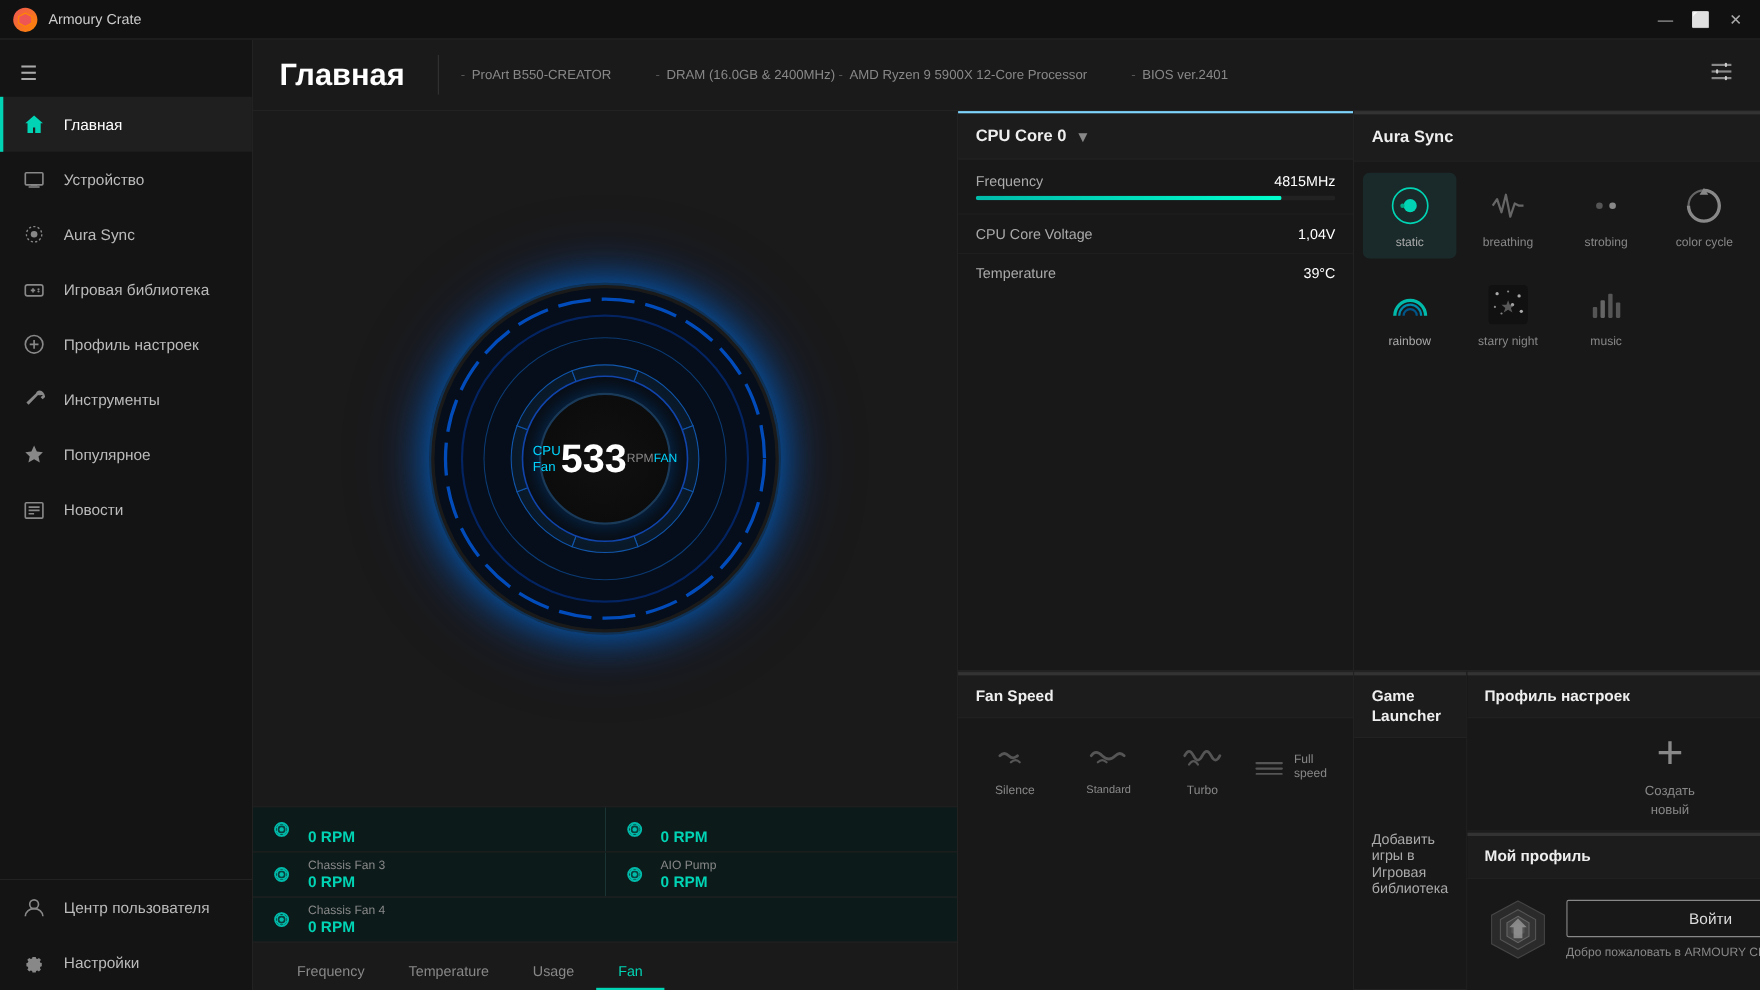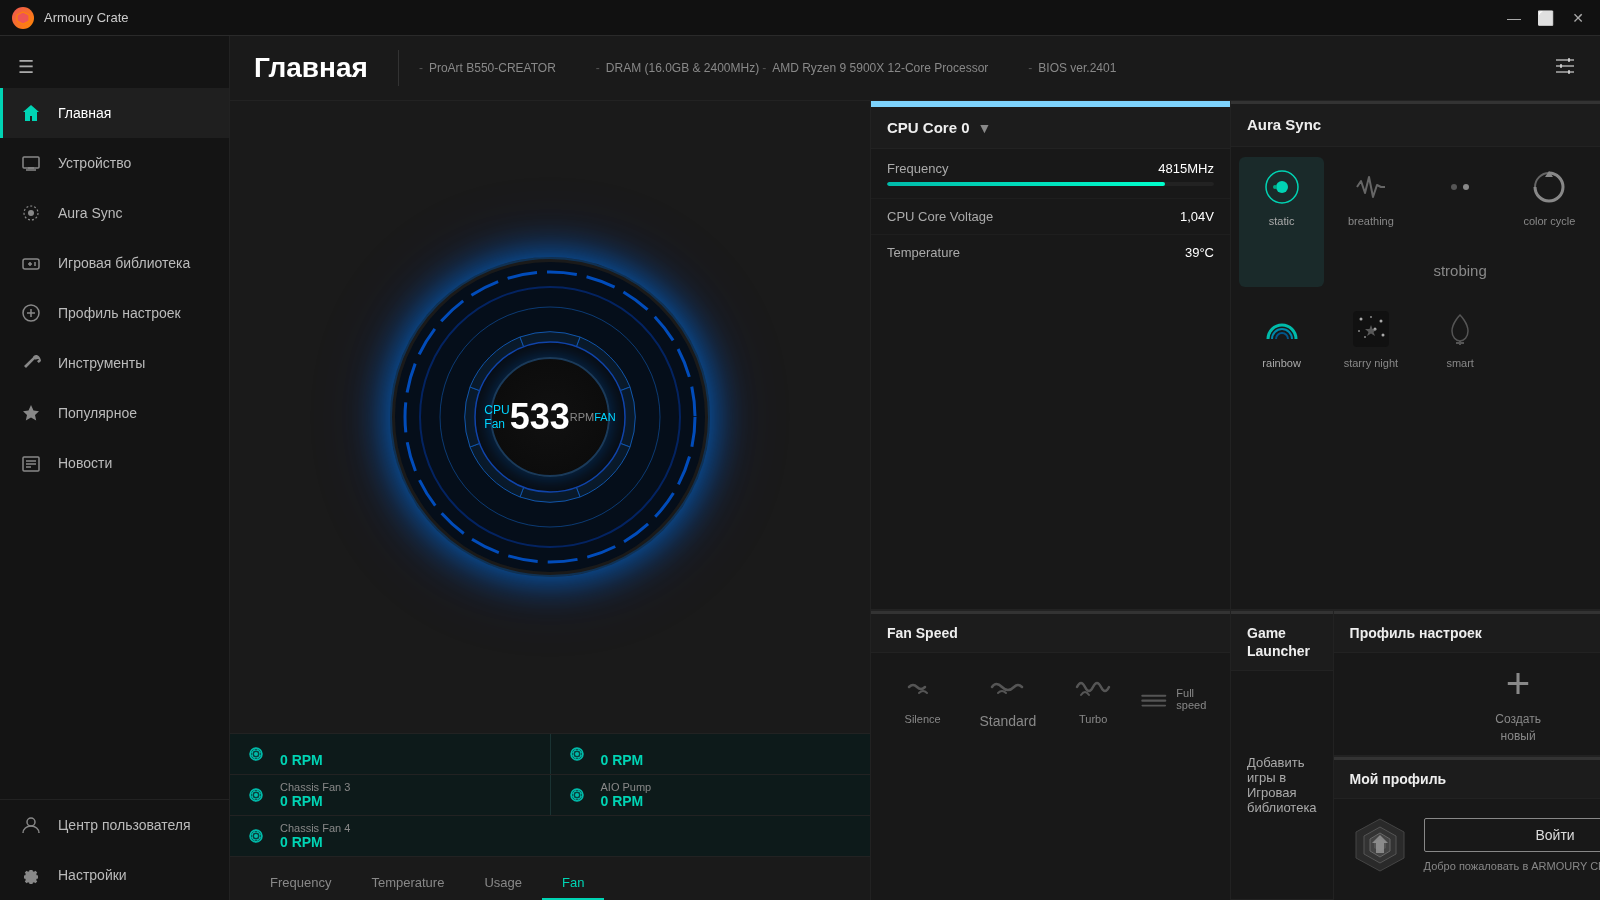--- a/index.html
+++ b/index.html
@@ -522,21 +522,21 @@
           <div class="bottom-tab active">Fan</div>
         </div>
 
       </div>
 
       <div style="display:flex; flex-direction:column; width:730px; flex-shrink:0;">
 
         <div style="display:flex; flex:1; min-height:0;">
 
           <div style="width:360px; background:#181818; border-left:1px solid #222; border-bottom:1px solid #222; flex-shrink:0; display:flex; flex-direction:column;">
-            <div style="display:flex; align-items:center; padding:12px 16px; background:#1c1c1c; border-bottom:1px solid #222; border-top:6px solid #7dd3fc;">
+            <div style="display:flex; align-items:center; padding:12px 16px; background:#1c1c1c; border-bottom:1px solid #222; border-top:2px solid #7dd3fc;">
               <span style="font-size:15px; font-weight:600; color:#eee;">CPU Core 0</span>
               <span style="color:#888; margin-left:8px; font-size:14px;">▼</span>
             </div>
 
             <div>
               <div style="display:flex; justify-content:space-between; padding:12px 16px 6px;">
                 <span style="font-size:13px;color:#aaa;">Frequency</span>
                 <span style="font-size:13px;color:#fff;">4815MHz</span>
               </div>
               <div style="margin: 0 16px 12px; height:4px; background:#222; border-radius:2px; overflow:hidden;">
@@ -582,21 +582,21 @@
                 <span style="font-size:11px;color:#888;">breathing</span>
               </div>
 
               <div class="aura-item">
                 <div style="width:44px;height:44px;display:flex;align-items:center;justify-content:center;">
                   <svg width="36" height="36" viewBox="0 0 36 36">
                     <circle cx="12" cy="18" r="3" fill="#555"></circle>
                     <circle cx="24" cy="18" r="3" fill="#888"></circle>
                   </svg>
                 </div>
-                <span style="font-size:15px;color:#888;margin-top:47px;">strobing</span>
+                <span style="font-size:11px;color:#888;">strobing</span>
               </div>
 
               <div class="aura-item">
                 <div style="width:44px;height:44px;display:flex;align-items:center;justify-content:center;">
                   <svg width="36" height="36" viewBox="0 0 36 36">
                     <circle cx="18" cy="18" r="14" fill="none" stroke="#666" stroke-width="2"></circle>
                     <path d="M18,4 A14,14 0 1,1 4,18" fill="none" stroke="#888" stroke-width="3"></path>
                     <polygon points="18,2 22,8 14,8" fill="#888"></polygon>
                   </svg>
                 </div>
@@ -627,31 +627,32 @@
                     <circle cx="6" cy="20" r="1" fill="#888"></circle>
                     <circle cx="22" cy="18" r="1.5" fill="#aaa"></circle>
                     <circle cx="12" cy="26" r="1" fill="#888"></circle>
                     <circle cx="30" cy="24" r="1.5" fill="#aaa"></circle>
                     <polygon points="18,14 19.5,18 24,18 20.5,21 22,25 18,22.5 14,25 15.5,21 12,18 16.5,18" fill="#888" opacity="0.6"></polygon>
                   </svg>
                 </div>
                 <span style="font-size:11px;color:#888;">starry night</span>
               </div>
 
-
               <div class="aura-item">
                 <div style="width:44px;height:44px;display:flex;align-items:center;justify-content:center;">
                   <svg width="36" height="36" viewBox="0 0 36 36">
-                    <path d="M18,4 C18,4 26,12 26,20 C26,26 22,30 18,30 C14,30 10,26 10,20 C10,12 18,4 18,4 Z" fill="none" stroke="#555" stroke-width="1.5"></path>
-                    <line x1="18" y1="30" x2="18" y2="34" stroke="#555" stroke-width="2"></line>
-                    <line x1="14" y1="32" x2="22" y2="32" stroke="#555" stroke-width="2"></line>
+                    <rect x="6" y="20" width="4" height="10" fill="#555" rx="1"></rect>
+                    <rect x="13" y="14" width="4" height="16" fill="#666" rx="1"></rect>
+                    <rect x="20" y="8" width="4" height="22" fill="#555" rx="1"></rect>
+                    <rect x="27" y="16" width="4" height="14" fill="#555" rx="1"></rect>
                   </svg>
                 </div>
-                <span style="font-size:11px;color:#888;">smart</span>
-              </div>
+                <span style="font-size:11px;color:#888;">music</span>
+              </div>
+
             </div>
 
           </div>
         </div>
 
         <div style="display:flex; height:290px; flex-shrink:0;">
 
           <div style="width:360px; background:#181818; border-left:1px solid #222; border-top:1px solid #222; flex-shrink:0; display:flex; flex-direction:column;">
             <div style="padding:10px 16px; background:#1c1c1c; border-bottom:1px solid #222; border-top:3px solid #333;">
               <span style="font-size:14px; font-weight:600; color:#eee;">Fan Speed</span>
@@ -664,21 +665,21 @@
                   <path d="M14,24 Q18,20 22,24" fill="none" stroke="#555" stroke-width="2" stroke-linecap="round"></path>
                 </svg>
                 <span style="font-size:11px;color:#888;">Silence</span>
               </div>
 
               <div style="display:flex;flex-direction:column;align-items:center;gap:8px;cursor:pointer;">
                 <svg width="36" height="36" viewBox="0 0 36 36">
                   <path d="M2,18 Q6,12 12,18 Q18,24 24,18 Q28,14 32,18" fill="none" stroke="#555" stroke-width="2.5" stroke-linecap="round"></path>
                   <path d="M8,24 Q12,20 16,24" fill="none" stroke="#555" stroke-width="2" stroke-linecap="round"></path>
                 </svg>
-                <span style="font-size:14px;color:#888;text-align:center;">Standard</span>
+                <span style="font-size:10px;color:#888;text-align:center;">Standard</span>
               </div>
 
               <div style="display:flex;flex-direction:column;align-items:center;gap:8px;cursor:pointer;">
                 <svg width="36" height="36" viewBox="0 0 36 36">
                   <path d="M2,18 Q6,10 10,18 Q14,26 18,18 Q22,10 26,18 Q30,26 34,18" fill="none" stroke="#555" stroke-width="2.5" stroke-linecap="round"></path>
                   <path d="M6,26 Q10,20 14,26" fill="none" stroke="#555" stroke-width="2" stroke-linecap="round"></path>
                 </svg>
                 <span style="font-size:11px;color:#888;">Turbo</span>
               </div>
 

